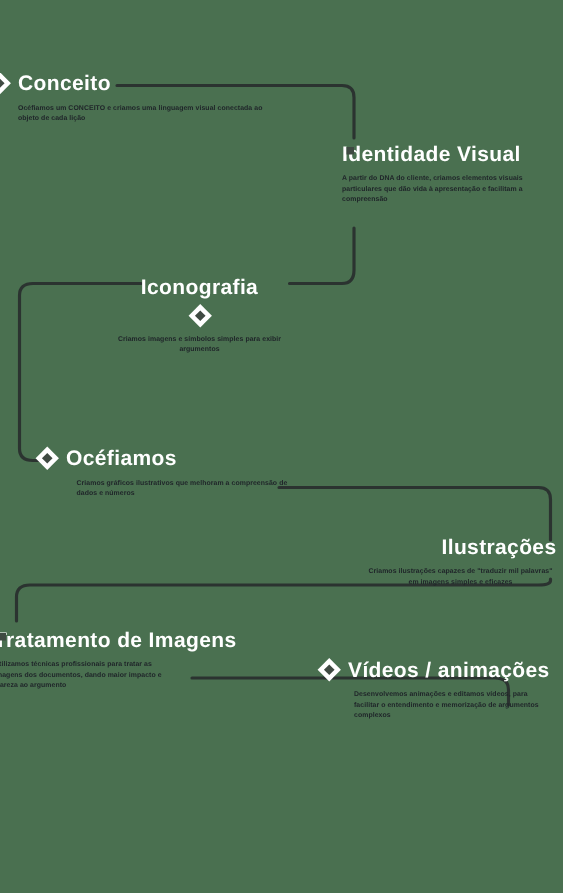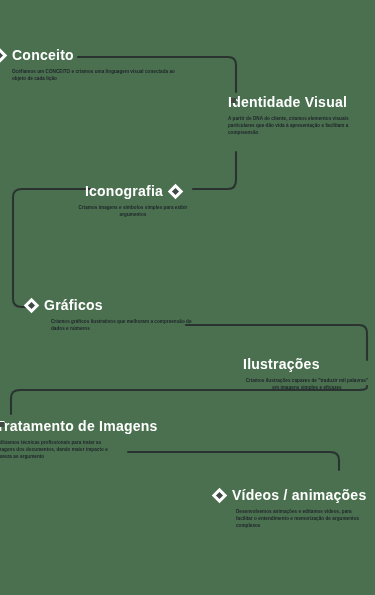--- a/index.html
+++ b/index.html
@@ -51,35 +51,35 @@
 
   
   #node-conceito{left:-6px;top:48px;}
   #node-conceito .desc{margin-left:18px;margin-top:6px;width:175px;}
 
   #node-identidade{left:228px;top:88px;}
   #node-identidade .title{margin-top:7px;}
   #node-identidade .desc{margin-top:6px;width:144px;}
 
   #node-iconografia{left:78px;top:184px;text-align:right;}
-  #node-iconografia .head{justify-content:center;}
+  #node-iconografia .head{justify-content:space-between;flex-direction:column;}
   #node-iconografia .desc{margin-top:6px;width:110px;text-align:center;}
 
   #node-graficos{left:26px;top:298px;}
   #node-graficos .desc{margin-left:25px;margin-top:6px;width:145px;}
 
   #node-ilustracoes{left:243px;top:357px;text-align:right;}
-  #node-ilustracoes .head{justify-content:flex-start;}
+  #node-ilustracoes .head{justify-content:flex-end;}
   #node-ilustracoes .desc{margin-top:6px;width:128px;text-align:center;}
 
   #node-tratamento{left:-4px;top:409px;}
   #node-tratamento .title{margin-top:10px;}
   #node-tratamento .desc{margin-top:6px;width:122px;}
 
-  #node-videos{left:214px;top:488px;}
+  #node-videos{left:214px;top:439px;}
   #node-videos .desc{margin-left:22px;margin-top:6px;width:128px;}
 </style>
 </head>
 <body>
 
 <div id="stage">
 
   <svg class="connectors" viewBox="0 0 375 595">
     <g fill="none" stroke="#2b3330" stroke-width="2.1" stroke-linecap="round">
 
@@ -117,21 +117,21 @@
     <div class="head">
       <span class="title">Iconografia</span>
       <span class="diamond"></span>
     </div>
     <div class="desc">Criamos imagens e símbolos simples para exibir argumentos</div>
   </div>
 
   <div class="node" id="node-graficos">
     <div class="head">
       <span class="diamond"></span>
-      <span class="title">Gráficos</span>
+      <span class="title">Océfiamos</span>
     </div>
     <div class="desc">Criamos gráficos ilustrativos que melhoram a compreensão de dados e números</div>
   </div>
 
   <div class="node" id="node-ilustracoes">
     <div class="head">
       <span class="title">Ilustrações</span>
     </div>
     <div class="desc">Criamos ilustrações capazes de "traduzir mil palavras" em imagens simples e eficazes</div>
   </div>

